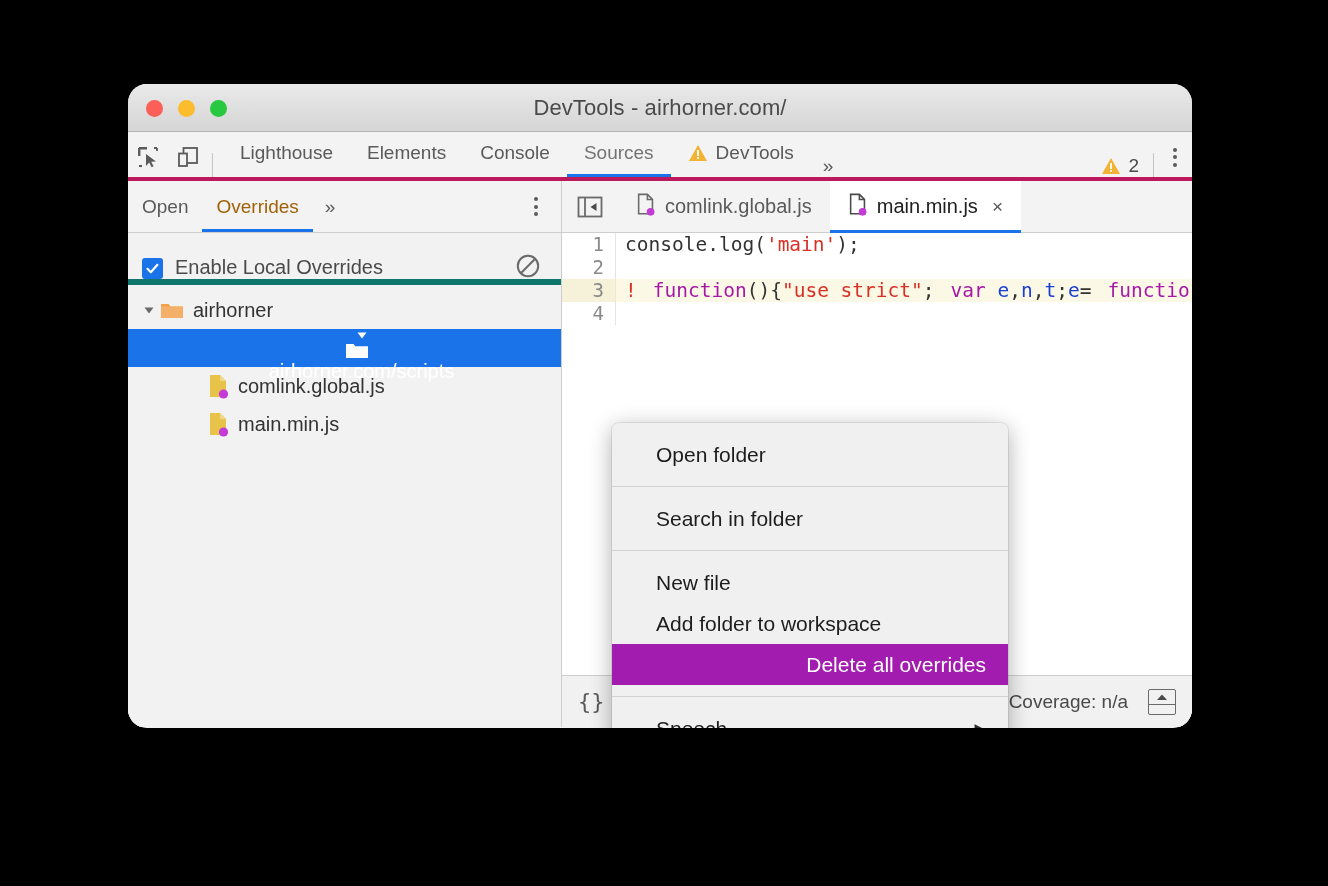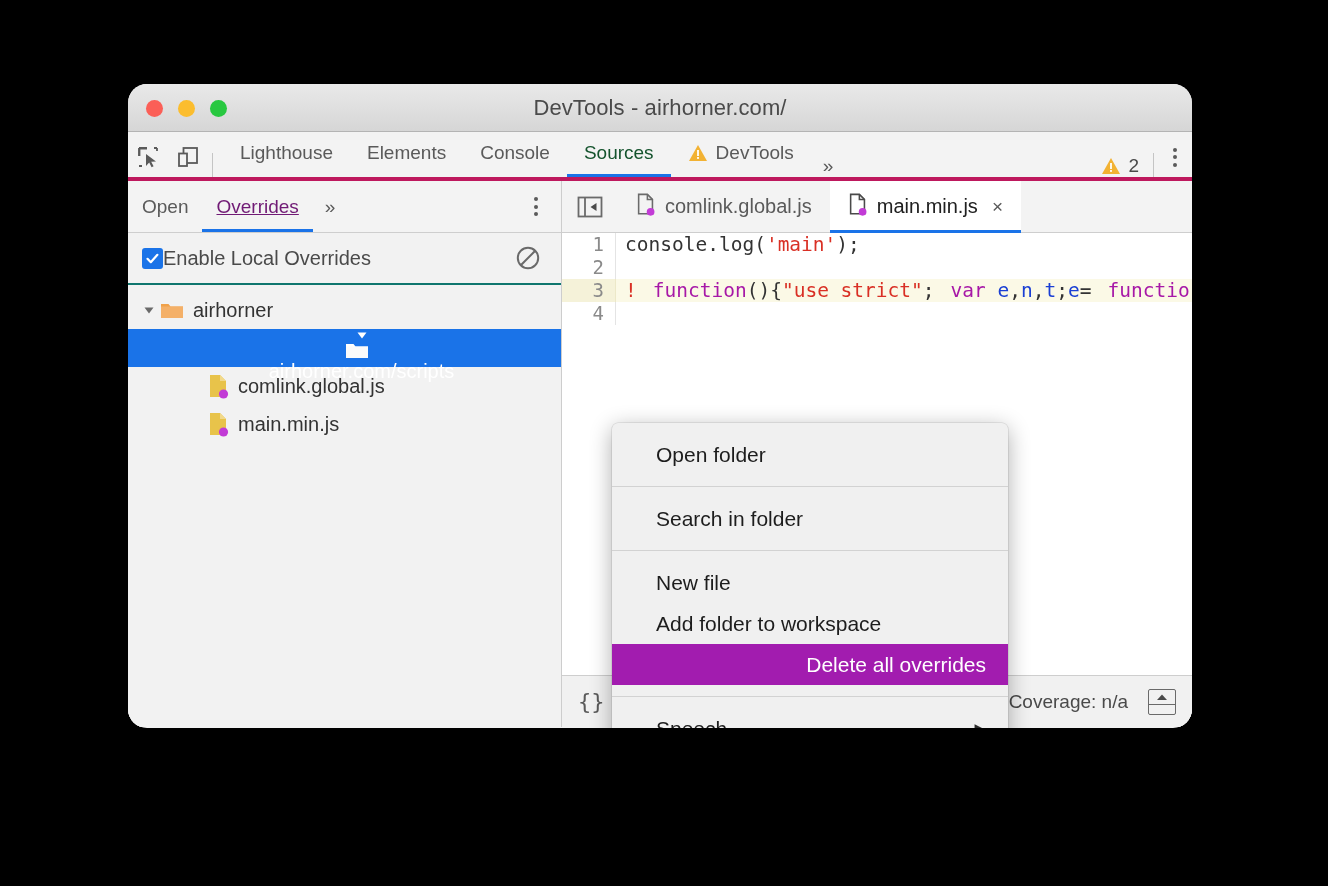--- a/index.html
+++ b/index.html
@@ -57,21 +57,21 @@
   }
   #toolbar-sep {
     width: 1px; height: 24px; background: #c4c4c4; margin: 0 10px 0 4px;
   }
   .panel-tab {
     font-size: 19px; color: #5a5a5a;
     padding: 0 17px; height: 48px;
     display: flex; align-items: center; gap: 8px;
     position: relative; cursor: default; white-space: nowrap;
   }
-  .panel-tab.active { color: #14532d; margin-top: 12px; }
+  .panel-tab.active { color: #737373; margin-top: 12px; }
   .panel-tab.active::after {
     content: ""; position: absolute; left: 0; right: 0; bottom: 0;
     height: 3px; background: #1a73e8;
   }
   .chevrons { font-size: 19px; color: #5a5a5a; padding: 0 12px; cursor: default; }
   .spacer { flex: 1; }
   #warn-count {
     display: flex; align-items: center; gap: 7px;
     font-size: 19px; color: #4a4a4a; padding-right: 10px; cursor: default;
   }
@@ -96,31 +96,31 @@
   #nav-toolbar {
     height: 52px; background: #f3f3f3;
     border-bottom: 1px solid #cecece;
     display: flex; align-items: center; position: relative;
   }
   .nav-tab {
     font-size: 19px; color: #5a5a5a; padding: 0 14px;
     height: 51px; display: flex; align-items: center;
     position: relative; cursor: default;
   }
-  .nav-tab.active { color: #701a75; text-decoration: underline; }
+  .nav-tab.active { color: #a16207; }
   .nav-tab.active::after {
     content: ""; position: absolute; left: 0; right: 0; bottom: 0;
     height: 3px; background: #1a73e8;
   }
 
   
   #overrides-row {
     height: 52px; background: #f2f2f2;
-    border-bottom: 2px solid #0f766e;
-    display: flex; align-items: center; padding: 0 14px; 
+    border-bottom: 6px solid #0f766e;
+    display: flex; align-items: flex-end; padding: 0 14px; gap: 12px;
   }
   #enable-checkbox {
     width: 21px; height: 21px; border-radius: 3px; background: #1a73e8;
     display: flex; align-items: center; justify-content: center; flex: none; cursor: default;
   }
   #enable-label { font-size: 20px; color: #4a4a4a; cursor: default; }
 
   
   #tree { flex: 1; padding-top: 6px; overflow: hidden; background: #f2f2f2; }
   .tree-row {

